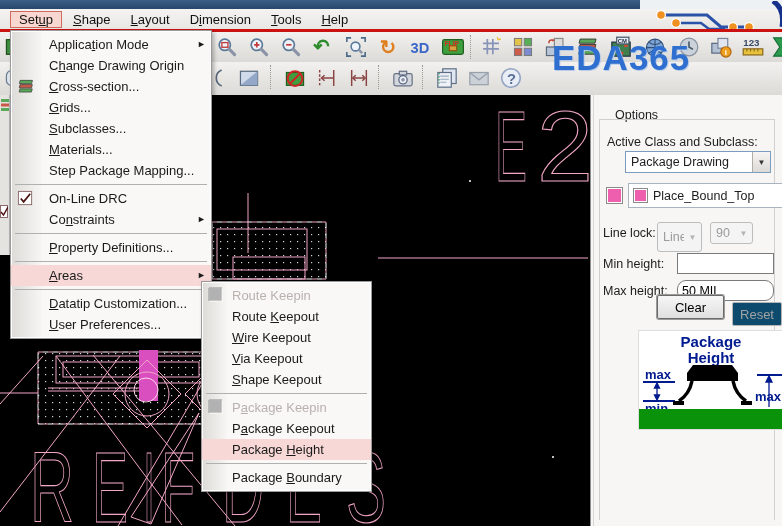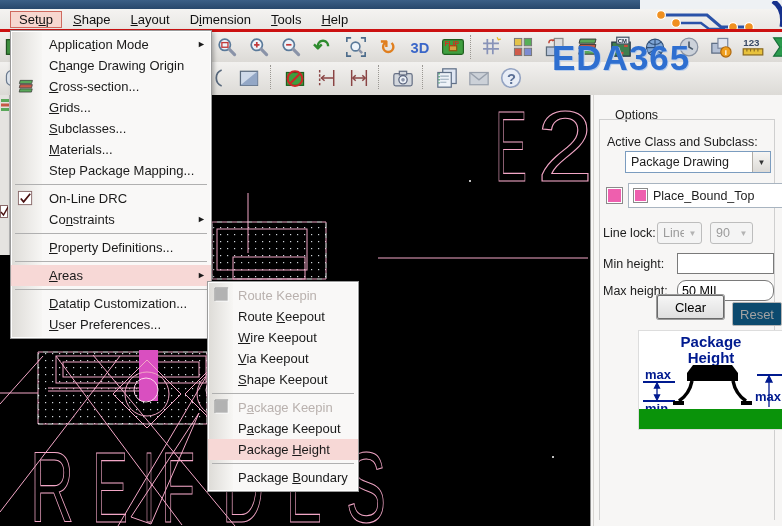--- a/index.html
+++ b/index.html
@@ -71,21 +71,21 @@
     padding-left:38px;padding-right:16px;white-space:nowrap;cursor:default;}
   .menu.narrowgutter .menu-item{padding-left:30px;}
   .menu-item.hl{background:#f7d8d6;}
   .menu-item.disabled{color:#b9b1ae;}
   .menu-item .arrow{position:absolute;right:5px;top:0;font-size:9px;}
   .menu-item .gutter-icon{position:absolute;left:6px;top:2px;width:17px;height:17px;}
   .menu-item .gutter-icon svg{width:17px;height:17px;}
   .menu-sep{position:relative;height:7px;}
   .menu-sep::after{content:"";position:absolute;left:4px;right:4px;top:3px;height:1px;background:#b0b0b0;}
   #setupMenu{left:10px;top:30px;width:202px;}
-  #areasMenu{left:207px;top:281px;width:152px;z-index:11;}
+  #areasMenu{left:201px;top:281px;width:171px;z-index:11;}
   u{text-decoration:underline;}
 </style>
 </head>
 <body>
 
 <div id="app">
 
   <div class="titlebar"></div>
   <div class="titlebar-right"></div>
 
@@ -408,21 +408,21 @@
     </div>
 
     <div class="swatch" style="left:15px;top:92px"></div>
     <div class="combo flat" style="left:37px;top:88px;width:166px;height:25px;border-color:#a8b4c0">
       <span class="swatch small"></span>
       <span class="cb-text">Place_Bound_Top</span>
       <span class="cb-btn">▼</span>
     </div>
 
     <div class="opt-label" style="left:12px;top:131px">Line lock:</div>
-    <div class="combo disabled" style="left:66px;top:127px;width:45px;height:22px">
+    <div class="combo disabled" style="left:66px;top:127px;width:45px;height:30px">
       <span class="cb-text">Line</span>
       <span class="cb-btn">▼</span>
     </div>
     <div class="combo disabled" style="left:119px;top:127px;width:43px;height:22px">
       <span class="cb-text">90</span>
       <span class="cb-btn">▼</span>
     </div>
 
     <div class="opt-label" style="left:12px;top:162px">Min height:</div>
     <input class="txtinput" style="left: 86px; top: 158px; width: 97px; height: 21px;" value="">

